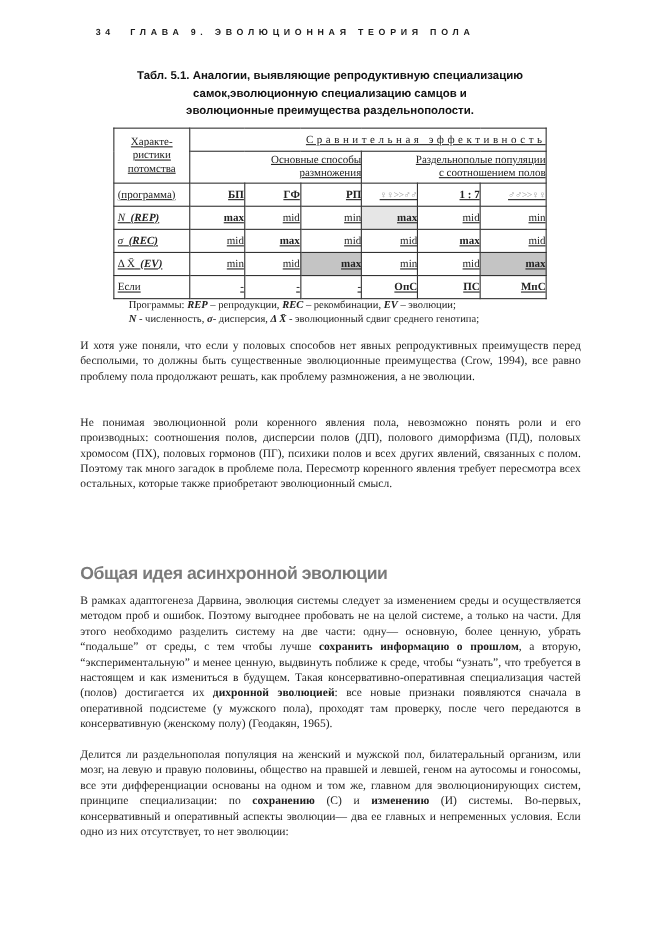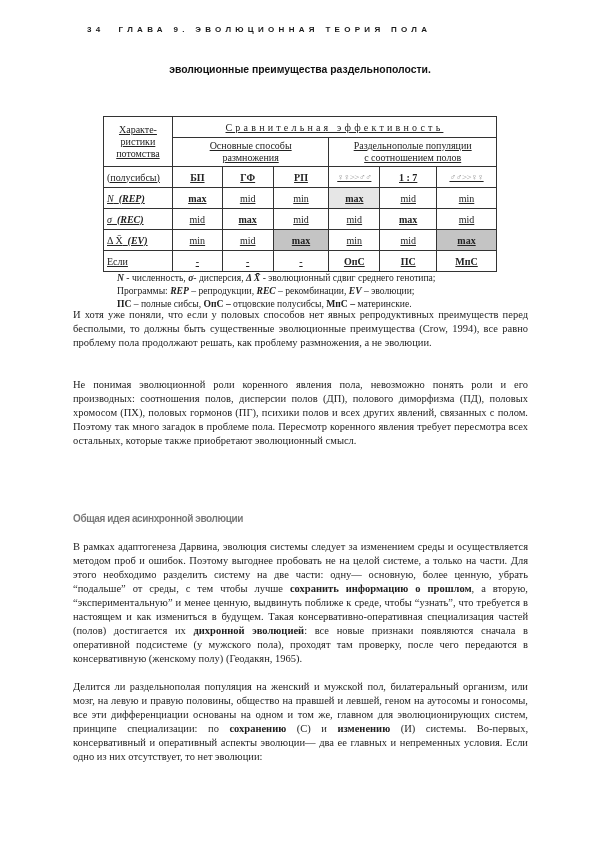--- a/index.html
+++ b/index.html
@@ -6,45 +6,47 @@
   body { width: 600px; height: 849px; position: relative; overflow: hidden;
          font-family: "Liberation Serif", "DejaVu Serif", serif; color: #1a1a1a; }
   .running-head { position: absolute; left: 73px; top: 25px; font-family: "Liberation Sans", "DejaVu Sans", sans-serif;
                   font-weight: bold; font-size: 8px; letter-spacing: 4.3px; color: #1a1a1a; white-space: nowrap; }
   .running-head .pg { margin-right: 14px; margin-left: 14px; }
   .caption { position: absolute; left: 100px; width: 400px; top: 62px; text-align: center;
              font-family: "Liberation Sans", "DejaVu Sans", sans-serif; font-weight: bold; font-size: 10.4px; line-height: 16px; color: #111; }
   .caption div { white-space: nowrap; }
   table.t { position: absolute; left: 103px; top: 116px; width: 394px; border-collapse: collapse;
             font-family: "Liberation Serif", "DejaVu Serif", serif; font-size: 10px; color: #222; text-decoration: underline; }
-  table.t td { border: 1px solid #333; text-align: center; padding: 0; height: 20px; vertical-align: middle; }
+  table.t td { border: 1px solid #333; text-align: right; padding: 0; height: 20px; vertical-align: middle; }
   table.t td.lbl { text-align: left; padding-left: 3px; }
   table.t td.hdr-corner { text-align: center; line-height: 12px; }
   table.t td.spaced { letter-spacing: 3.2px; font-size: 10px; height: 20px; }
   table.t td.sub { line-height: 12px; height: 28px; }
   table.t .b { font-weight: bold; }
   table.t .sym { color: #9a9a9a; font-size: 9px; letter-spacing: -0.5px; }
   table.t .light { background: #e6e6e6; }
   table.t .dark { background: #c4c4c4; }
   .i { font-style: italic; }
   .legend { position: absolute; left: 117px; top: 271px; font-size: 9.6px; line-height: 13px; color: #222; white-space: nowrap; }
   .legend .b { font-weight: bold; }
   .para { position: absolute; left: 73px; width: 455px; font-size: 10.5px; line-height: 14px; text-align: justify; color: #1e1e1e; }
   .para .b { font-weight: bold; }
   .heading { position: absolute; left: 73px; top: 513px; font-family: "Liberation Sans", "DejaVu Sans", sans-serif;
-             font-weight: bold; font-size: 10px; color: #7a7a7a; letter-spacing: -0.4px; white-space: nowrap; }
+             font-weight: bold; font-size: 16px; color: #7a7a7a; letter-spacing: -0.4px; white-space: nowrap; }
 </style>
 </head>
 <body>
 
 <div class="running-head">
   <span class="pg">34</span><span>ГЛАВА 9. ЭВОЛЮЦИОННАЯ ТЕОРИЯ ПОЛА</span>
 </div>
 
 <div class="caption">
+  <div>Табл. 5.1. Аналогии, выявляющие репродуктивную специализацию</div>
+  <div>самок,эволюционную специализацию самцов и</div>
   <div>эволюционные преимущества раздельнополости.</div>
 </div>
 
 <table class="t">
   <colgroup>
     <col style="width:69px">
       <col style="width:50px">
       <col style="width:51px">
       <col style="width:56px">
     <col style="width:51px">
@@ -64,21 +66,21 @@
     <td class="sub" colspan="3">
       <div>Основные способы</div>
       <div>размножения</div>
     </td>
     <td class="sub" colspan="3">
       <div>Раздельнополые популяции</div>
       <div>с соотношением полов</div>
     </td>
   </tr>
   <tr>
-    <td class="lbl">(полусибсы)</td>
+    <td class="lbl">(программа)</td>
     <td class="b">БП</td>
     <td class="b">ГФ</td>
     <td class="b">РП</td>
     <td class="sym">♀♀&gt;&gt;♂♂</td>
     <td class="b">1 : 7</td>
     <td class="sym">♂♂&gt;&gt;♀♀</td>
   </tr>
   <tr>
     <td class="lbl"><span class="i">N</span>&nbsp;&nbsp;<span class="i b">(REP)</span></td>
     <td class="b">max</td>
@@ -113,27 +115,24 @@
     <td class="b">-</td>
     <td class="b">ОпС</td>
     <td class="b">ПС</td>
     <td class="b">МпС</td>
   </tr>
 </tbody>
   </table>
 
 <div class="legend">
   <div>
-    <span class="b i">N</span><span> - численность, </span><span class="b i">σ</span><span>- дисперсия, </span><span class="b i">Δ X̄</span><span> - эволюционный сдвиг среднего генотипа;</span>
-  </div>
-  <div>
     <span>Программы: </span><span class="b i">REP</span><span> – репродукции,  </span><span class="b i">REC</span><span> – рекомбинации, </span><span class="b i">EV</span><span> – эволюции;</span>
   </div>
   <div>
-    <span class="b">ПС</span><span> – полные сибсы,  </span><span class="b">ОпС –</span><span> отцовские полусибсы,  </span><span class="b">МпС –</span><span> материнские.</span>
+    <span class="b i">N</span><span> - численность, </span><span class="b i">σ</span><span>- дисперсия, </span><span class="b i">Δ X̄</span><span> - эволюционный сдвиг среднего генотипа;</span>
   </div>
 </div>
 
 <p class="para" style="top:308px; margin:0;">И хотя уже поняли, что если у половых способов нет явных репродуктивных преимуществ перед бесполыми, то должны быть существенные эволюционные преимущества (Crow, 1994), все равно проблему пола продолжают решать, как проблему размножения, а не эволюции.</p>
 
 <p class="para" style="top:378px; margin:0;">Не понимая эволюционной роли коренного явления пола, невозможно понять роли и его производных: соотношения полов, дисперсии полов (ДП), полового диморфизма (ПД), половых хромосом (ПХ), половых гормонов (ПГ), психики полов и всех других явлений, связанных с  полом. Поэтому так много загадок в проблеме пола. Пересмотр коренного явления требует пересмотра всех остальных, которые также приобретают эволюционный смысл.</p>
 
 <div class="heading">Общая идея асинхронной эволюции</div>
 
 <p class="para" style="top:540px; margin:0;"><span>В рамках адаптогенеза Дарвина, эволюция системы следует за изменением среды и осуществляется методом проб и ошибок. Поэтому выгоднее пробовать не на целой системе, а только на части. Для этого необходимо разделить систему на две части: одну— основную, более ценную, убрать “подальше” от среды, с тем чтобы лучше </span><span class="b">сохранить информацию о прошлом</span><span>, а вторую, “экспериментальную” и менее ценную, выдвинуть поближе к среде, чтобы “узнать”, что требуется в настоящем и как измениться в будущем. Такая консервативно-оперативная специализация частей (полов) достигается их </span><span class="b">дихронной эволюцией</span><span>: все новые признаки появляются сначала в оперативной подсистеме (у мужского пола), проходят там проверку, после чего передаются в консервативную (женскому полу) (Геодакян, 1965).</span></p>

